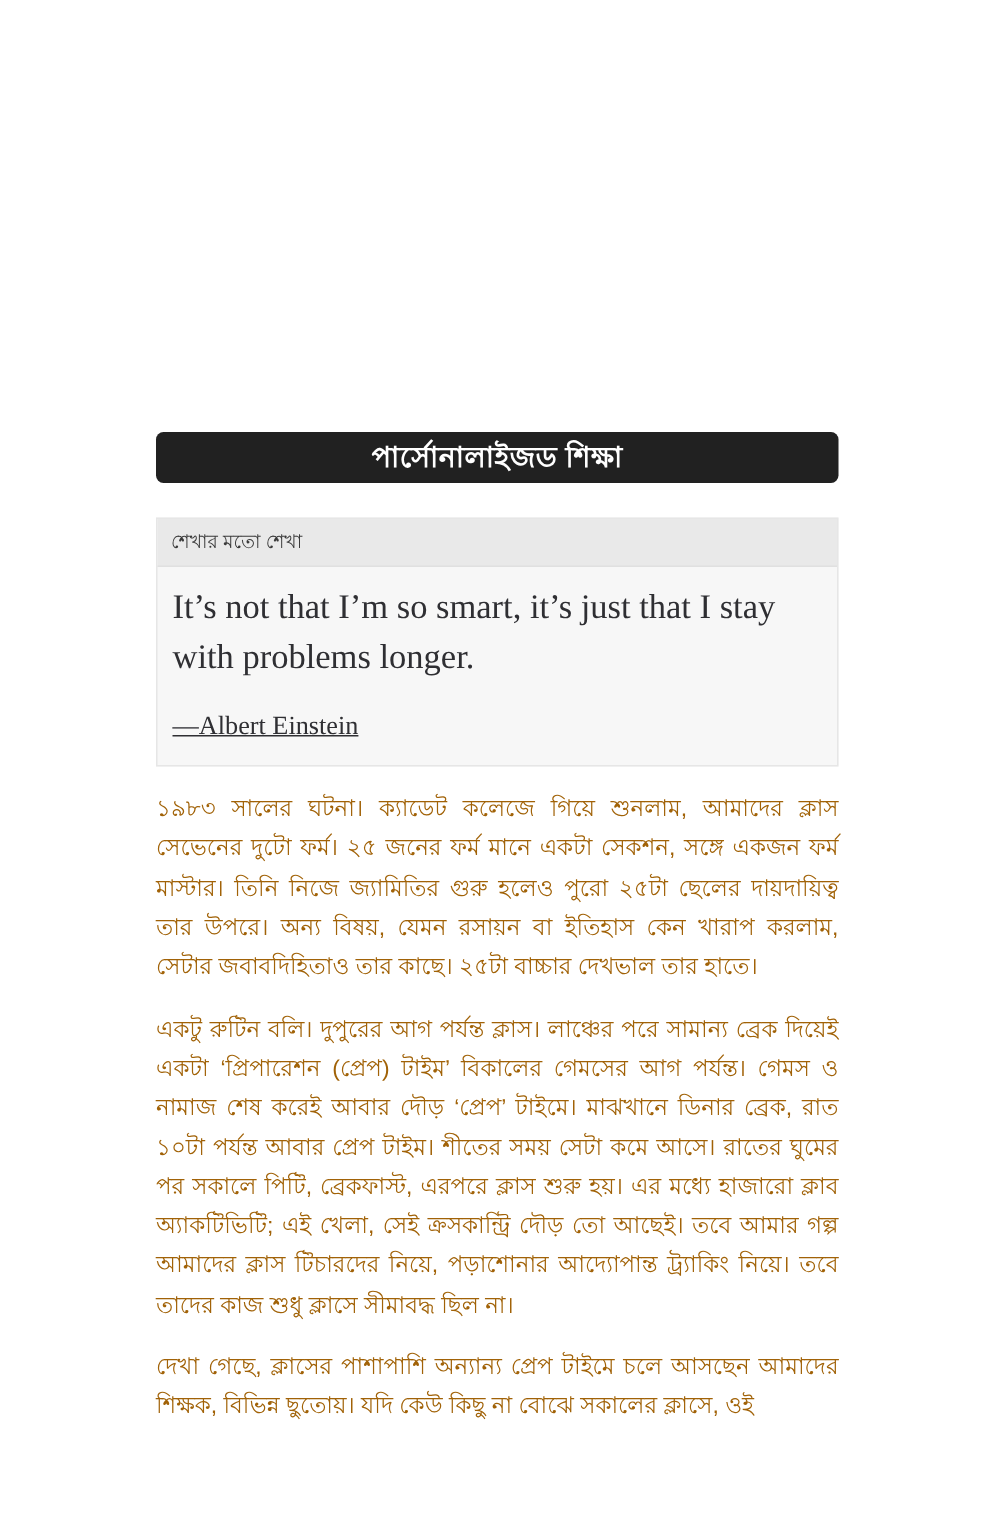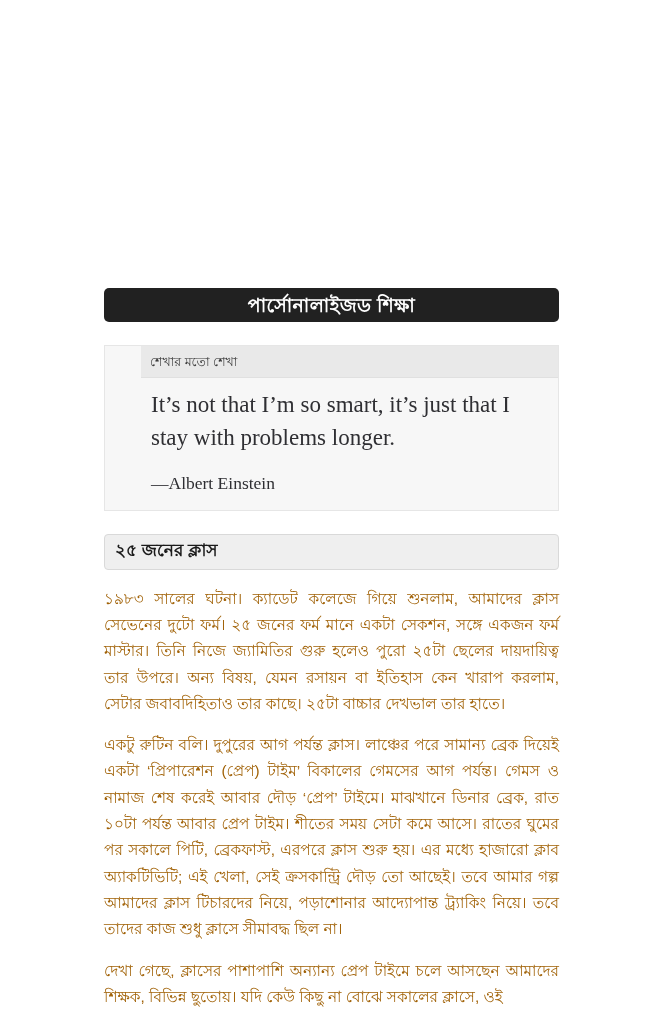--- a/index.html
+++ b/index.html
@@ -52,21 +52,20 @@
     letter-spacing: 0.3px;
     line-height: 1;
   }
 
   
   .quote-card {
     margin-top: 23px;
     background: #f7f7f7;
     border: 1px solid #e6e6e6;
     box-sizing: border-box;
-    padding-left: 36px;
   }
   .quote-card-header {
     background: #e9e9e9;
     border-bottom: 1px solid #e0e0e0;
     padding: 6px 9px 7px 9px;
   }
   .quote-card-header-text {
     font-family: "Liberation Sans", "DejaVu Sans", sans-serif;
     font-size: 12.5px;
     color: #3a3a3a;
@@ -81,20 +80,21 @@
     color: #2f2f33;
     line-height: 1.42;
     margin: 0;
   }
   .quote-attrib {
     font-family: "Liberation Serif", "DejaVu Serif", serif;
     font-size: 17.5px;
     color: #2f2f33;
     line-height: 1.42;
     margin: 17px 0 0 0;
+    text-decoration: underline;
   }
 
   
   .section-heading {
     margin-top: 23px;
     background: #efefef;
     border: 1px solid #d9d9d9;
     border-radius: 4px;
     padding: 6px 10px 8px 10px;
     box-sizing: border-box;
@@ -153,23 +153,20 @@
     <div class="quote-card">
       <div class="quote-card-header">
         <span class="quote-card-header-text">শেখার মতো শেখা</span>
       </div>
       <div class="quote-card-body">
         <p class="quote-text">It’s not that I’m so smart, it’s just that I stay with problems longer.</p>
         <p class="quote-attrib">—Albert Einstein</p>
       </div>
     </div>
 
-    <div class="section-heading">
-      <span class="section-heading-text">২৫ জনের ক্লাস</span>
-    </div>
 
     <div class="body-copy">
       <p class="body-par">১৯৮৩ সালের ঘটনা। ক্যাডেট কলেজে গিয়ে শুনলাম, আমাদের ক্লাস সেভেনের দুটো ফর্ম। ২৫ জনের ফর্ম মানে একটা সেকশন, সঙ্গে একজন ফর্ম মাস্টার। তিনি নিজে জ্যামিতির গুরু হলেও পুরো ২৫টা ছেলের দায়দায়িত্ব তার উপরে। অন্য বিষয়, যেমন রসায়ন বা ইতিহাস কেন খারাপ করলাম, সেটার জবাবদিহিতাও তার কাছে। ২৫টা বাচ্চার দেখভাল তার হাতে।</p>
       <p class="body-par">একটু রুটিন বলি। দুপুরের আগ পর্যন্ত ক্লাস। লাঞ্চের পরে সামান্য ব্রেক দিয়েই একটা ‘প্রিপারেশন (প্রেপ) টাইম’ বিকালের গেমসের আগ পর্যন্ত। গেমস ও নামাজ শেষ করেই আবার দৌড় ‘প্রেপ’ টাইমে। মাঝখানে ডিনার ব্রেক, রাত ১০টা পর্যন্ত আবার প্রেপ টাইম। শীতের সময় সেটা কমে আসে। রাতের ঘুমের পর সকালে পিটি, ব্রেকফাস্ট, এরপরে ক্লাস শুরু হয়। এর মধ্যে হাজারো ক্লাব অ্যাকটিভিটি; এই খেলা, সেই ক্রসকান্ট্রি দৌড় তো আছেই। তবে আমার গল্প আমাদের ক্লাস টিচারদের নিয়ে, পড়াশোনার আদ্যোপান্ত ট্র্যাকিং নিয়ে। তবে তাদের কাজ শুধু ক্লাসে সীমাবদ্ধ ছিল না।</p>
       <p class="body-par">দেখা গেছে, ক্লাসের পাশাপাশি অন্যান্য প্রেপ টাইমে চলে আসছেন আমাদের শিক্ষক, বিভিন্ন ছুতোয়। যদি কেউ কিছু না বোঝে সকালের ক্লাসে, ওই</p>
     </div>
 
   </div>
 
 

